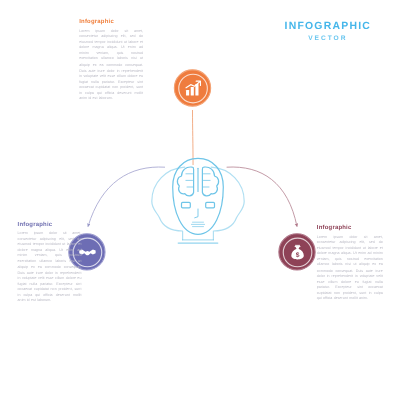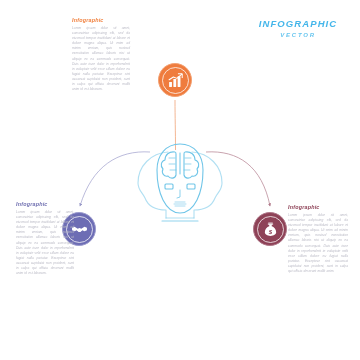--- a/index.html
+++ b/index.html
@@ -3,21 +3,21 @@
 <meta charset="utf-8">
 <style>
   html,body{margin:0;padding:0;}
   body{
     width:360px;height:360px;
     background:#ffffff;
     font-family:"Liberation Sans", sans-serif;
     overflow:hidden;
     position:relative;
   }
-  #stage{position:absolute;inset:0;width:360px;height:360px;font-style:italic;}
+  #stage{position:absolute;inset:0;width:360px;height:360px;}
 
   
   .title-block{position:absolute;right:14px;top:18px;text-align:center;width:96px;}
   .title-main{
     font-size:9.5px;font-weight:bold;letter-spacing:1.1px;
     color:#45b6ea;line-height:11px;
   }
   .title-sub{
     font-size:6px;font-weight:bold;letter-spacing:1.8px;
     color:#69c6ef;line-height:9px;margin-top:2px;

